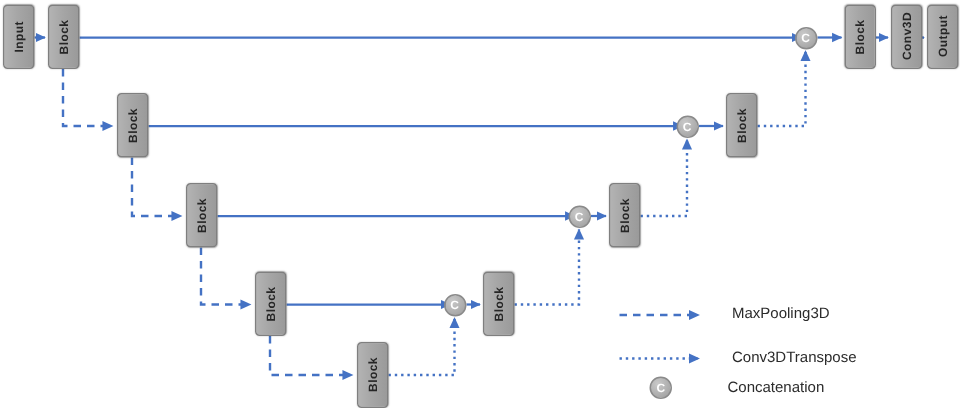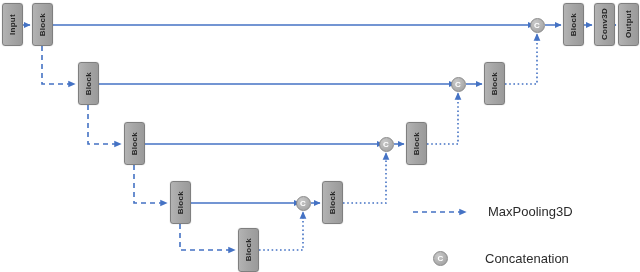--- a/index.html
+++ b/index.html
@@ -42,21 +42,21 @@
     color:#ffffff;
     font-size:8px;
     font-weight:bold;
     z-index:6;
   }
   
   #edges{position:absolute;left:0;top:0;width:640px;height:272px;}
   
   .legend-row{position:absolute;display:flex;align-items:center;}
   .legend-text{
-    font-size:13px;color:#2b2b2b;white-space:nowrap;
+    font-size:10px;color:#2b2b2b;white-space:nowrap;
   }
   .legend-circle{
     width:15px;height:15px;border-radius:50%;
     background:radial-gradient(circle at 35% 30%, #c9c9c9 0%, #aeaeae 60%, #9b9b9b 100%);
     border:1px solid #8a8a8a;box-sizing:border-box;
     display:flex;align-items:center;justify-content:center;
     color:#ffffff;font-size:8px;font-weight:bold;
   }
   .legend-svg{display:block;}
 </style>
@@ -170,20 +170,31 @@
       <defs>
         <marker id="ahl1" markerWidth="5" markerHeight="5" refX="4.2" refY="2.5" orient="auto" markerUnits="strokeWidth">
           <path d="M0,0.4 L4.6,2.5 L0,4.6 z" fill="#4472C4"></path>
         </marker>
       </defs>
       <path d="M1,5 L54,5" stroke="#4472C4" stroke-width="1.6" stroke-dasharray="5,4" fill="none" marker-end="url(#ahl1)"></path>
     </svg>
     <span class="legend-text" style="margin-left:14px;">MaxPooling3D</span>
   </div>
 
+  <div class="legend-row" style="left:412px;top:233px;">
+    <svg class="legend-svg" width="62" height="10" viewBox="0 0 62 10" xmlns="http://www.w3.org/2000/svg">
+      <defs>
+        <marker id="ahl2" markerWidth="5" markerHeight="5" refX="4.2" refY="2.5" orient="auto" markerUnits="strokeWidth">
+          <path d="M0,0.4 L4.6,2.5 L0,4.6 z" fill="#4472C4"></path>
+        </marker>
+      </defs>
+      <path d="M1,5 L54,5" stroke="#4472C4" stroke-width="1.6" stroke-dasharray="1.6,2.6" fill="none" marker-end="url(#ahl2)"></path>
+    </svg>
+    <span class="legend-text" style="margin-left:14px;">Conv3DTranspose</span>
+  </div>
 
   <div class="legend-row" style="left:433px;top:251px;">
     <div class="legend-circle">
       <span>C</span>
     </div>
     <span class="legend-text" style="margin-left:37px;">Concatenation</span>
   </div>
 
 </div>
 

